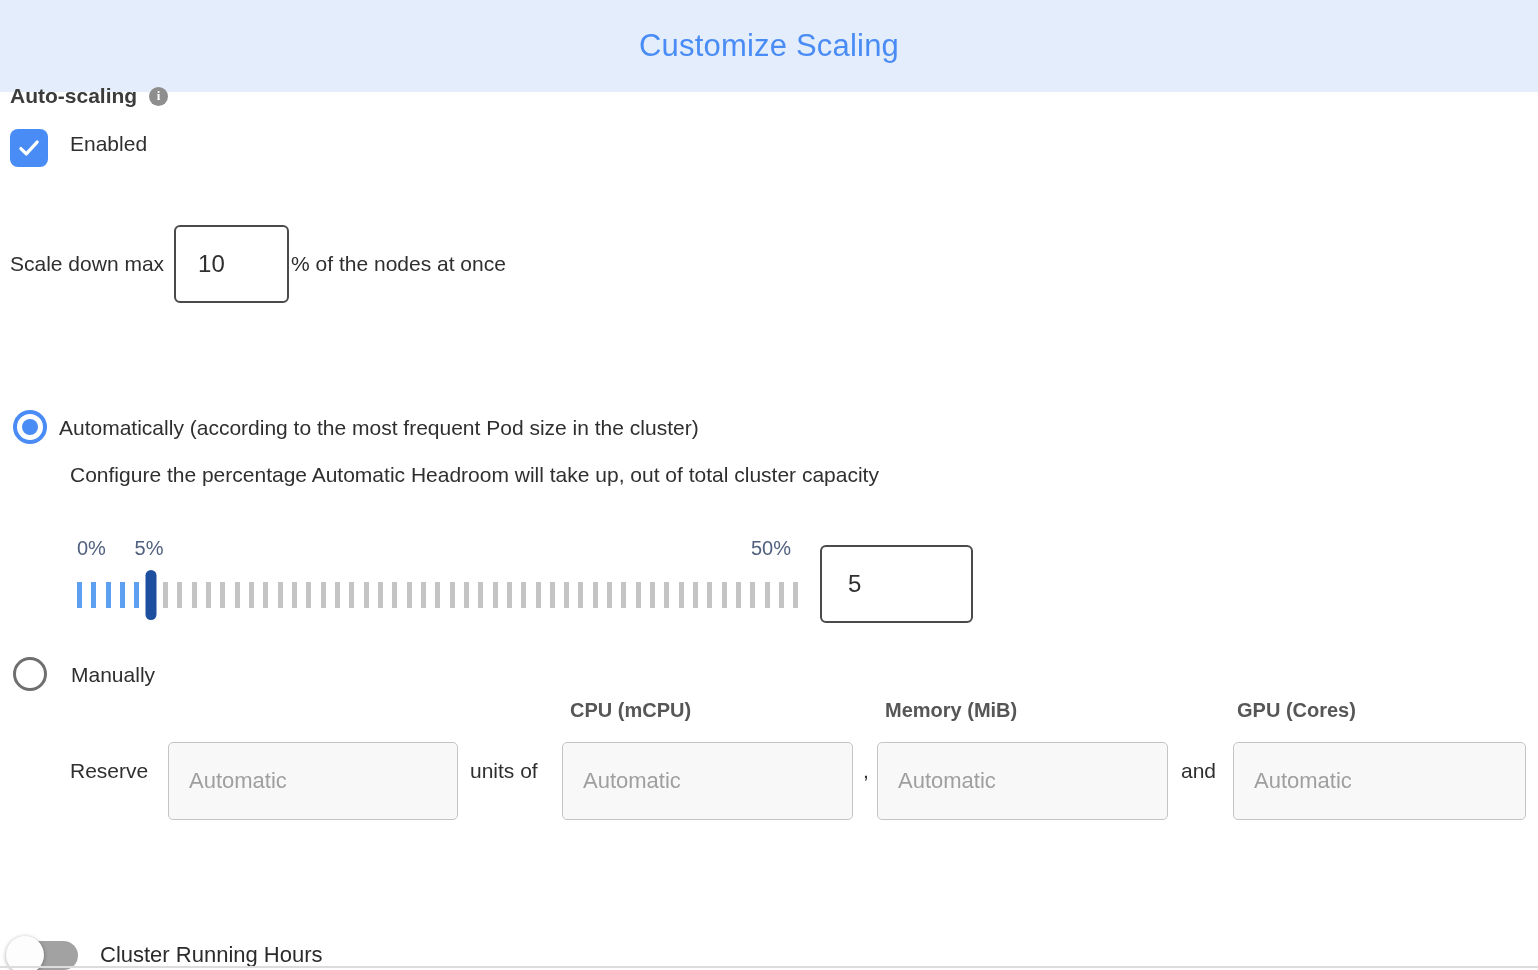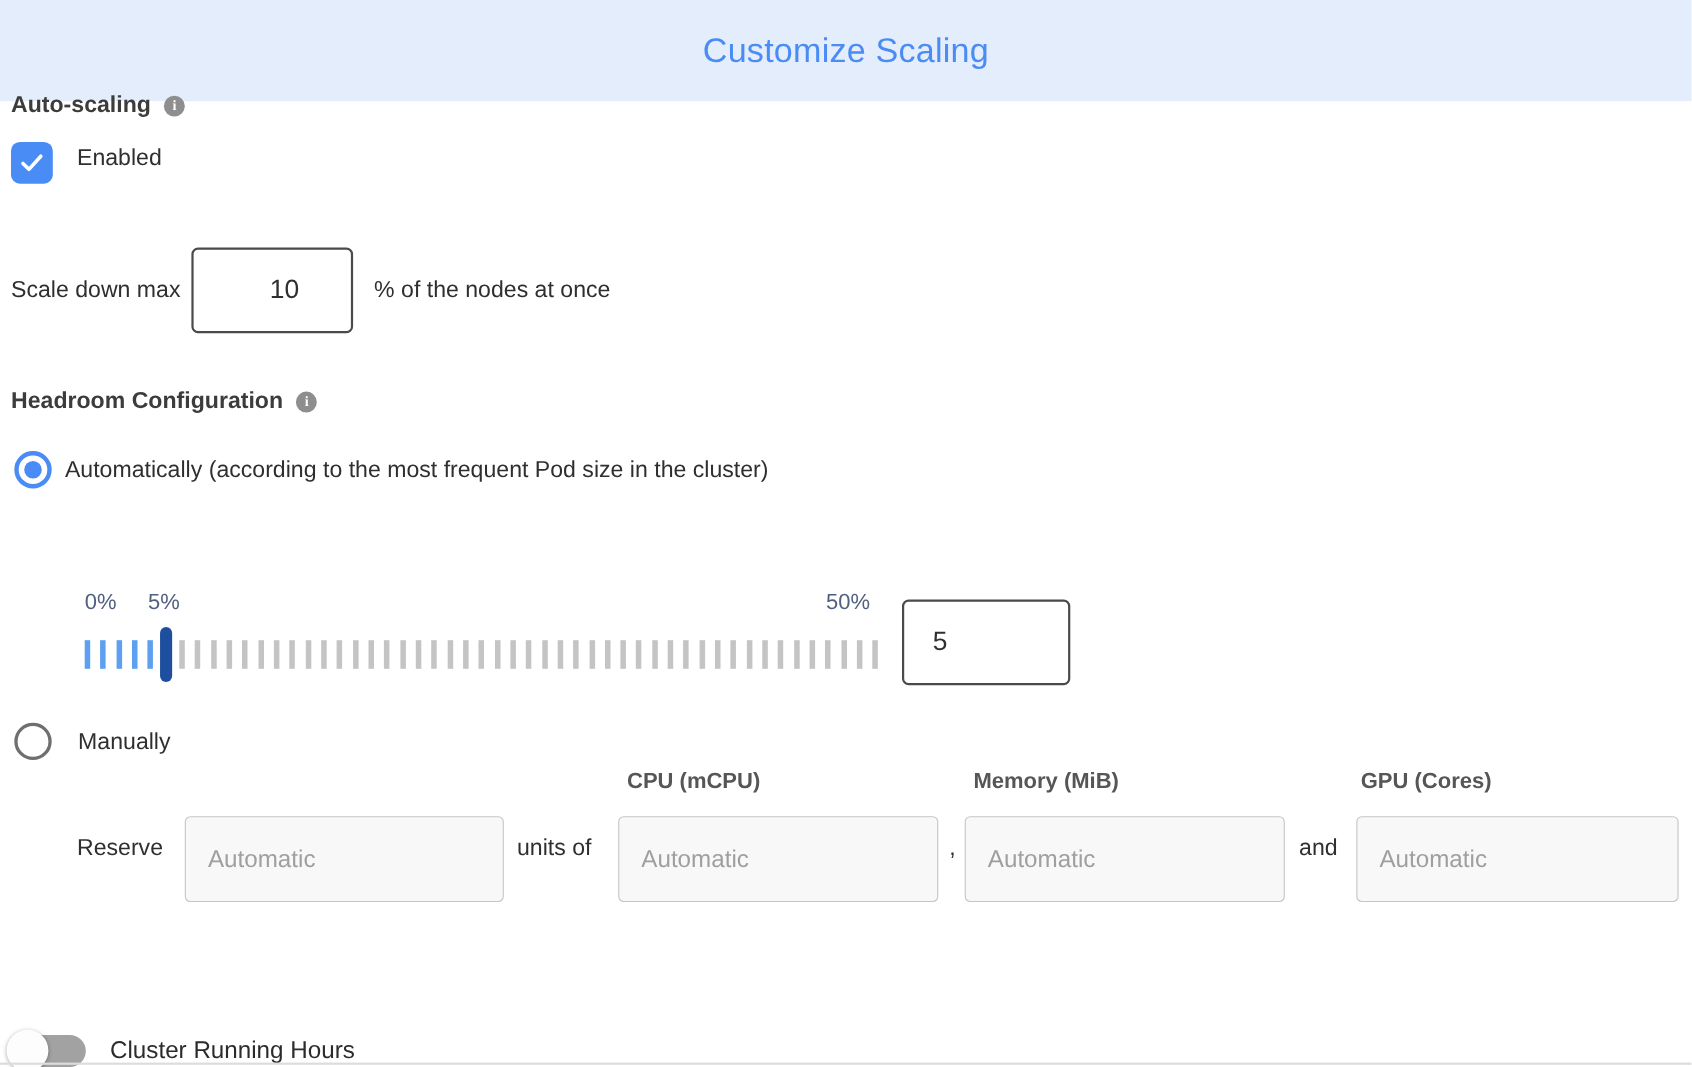--- a/index.html
+++ b/index.html
@@ -25,22 +25,22 @@
   .checkbox { width:38px; height:38px; border-radius:8px; background:var(--accent,#4a8cf5);
               display:flex; align-items:center; justify-content:center; cursor:pointer; }
   .checkbox svg { width:26px; height:26px; }
   .plain-text { font-size:21px; color:#2f2f2f; }
   .checkbox-label { margin-top:3px; }
 
   
   .scale-row { position:absolute; top:225px; left:10px; height:78px; display:flex; align-items:center; }
   .num-box { height:78px; border:2px solid #4a4a4a; border-radius:6px; background:#fff;
              font-size:24px; color:#2f2f2f; padding-left:22px; font-family:"Liberation Sans", sans-serif; }
-  .scale-input { width:147px; margin-left:10px;text-align:center; }
-  .scale-suffix { margin-left:19px; }
+  .scale-input { width:115px; margin-left:10px; }
+  .scale-suffix { margin-left:2px; }
 
   
   .radio-outer { width:34px; height:34px; border-radius:50%; border:4px solid var(--accent,#4a8cf5);
                  display:flex; align-items:center; justify-content:center; background:#fff; cursor:pointer; }
   .radio-outer.unchecked { border:3px solid #6f6f6f; }
   .radio-dot { width:16px; height:16px; border-radius:50%; background:var(--accent,#4a8cf5); }
 
   
   .slider-labels { position:absolute; top:537px; left:77px; width:722px; height:24px;
                    font-size:20px; color:#51607f; }
@@ -96,32 +96,29 @@
     </div>
     <span class="plain-text checkbox-label">Enabled</span>
   </div>
 
   <div class="scale-row">
     <span class="plain-text">Scale down max</span>
     <input class="num-box scale-input" type="text" value="10" style="">
     <span class="plain-text scale-suffix">% of the nodes at once</span>
   </div>
 
-  <div class="label-row" style="top:353px;">
-    <span class="bold-label">Headroom Configuration</span>
-    <span class="info-icon"></span>
-  </div>
 
   <div class="label-row" style="top:410px; left:13px; ">
     <div class="radio-outer">
       <div class="radio-dot"></div>
     </div>
     <span class="plain-text" style="margin-top:2px;">Automatically (according to the most frequent Pod size in the cluster)</span>
   </div>
 
+  <div class="plain-text" style="position:absolute; top:463px; left:70px;">Configure the percentage Automatic Headroom will take up, out of total cluster capacity</div>
 
   <div class="slider-labels">
     <span class="slider-label-0">0%</span>
     <span class="slider-label-cur">5%</span>
     <span class="slider-label-max">50%</span>
   </div>
 
   <div class="slider-ticks">
       <div class="tick active"></div>
       <div class="tick active"></div>

